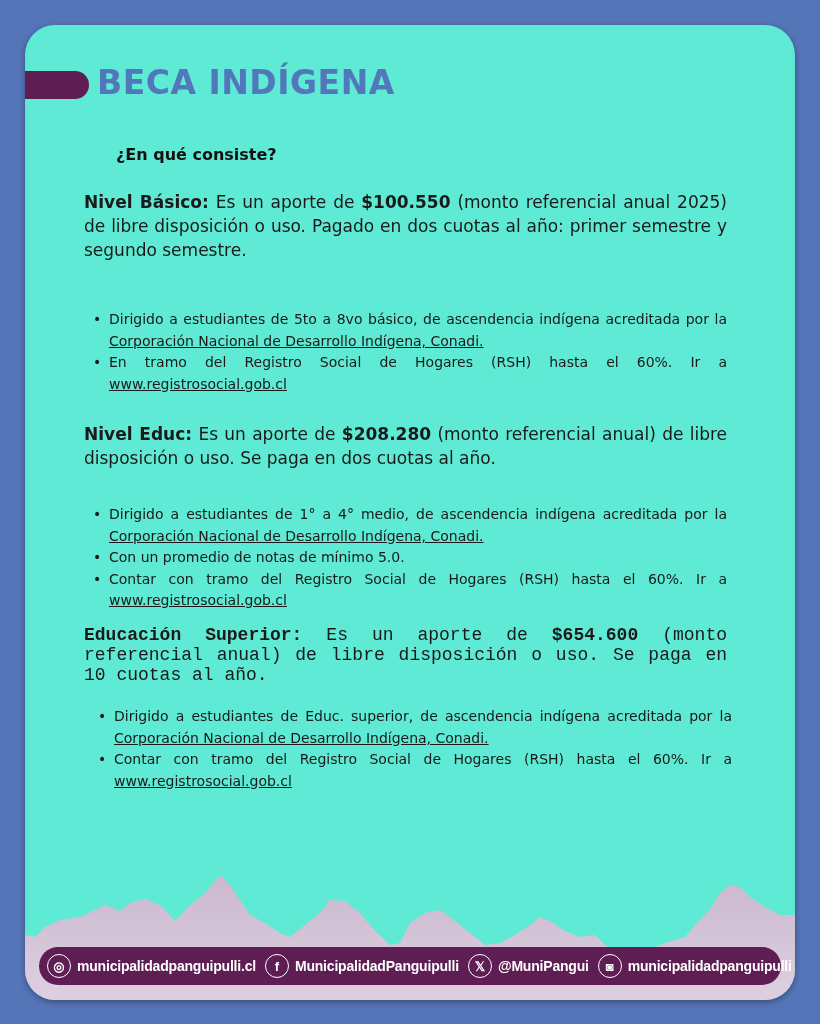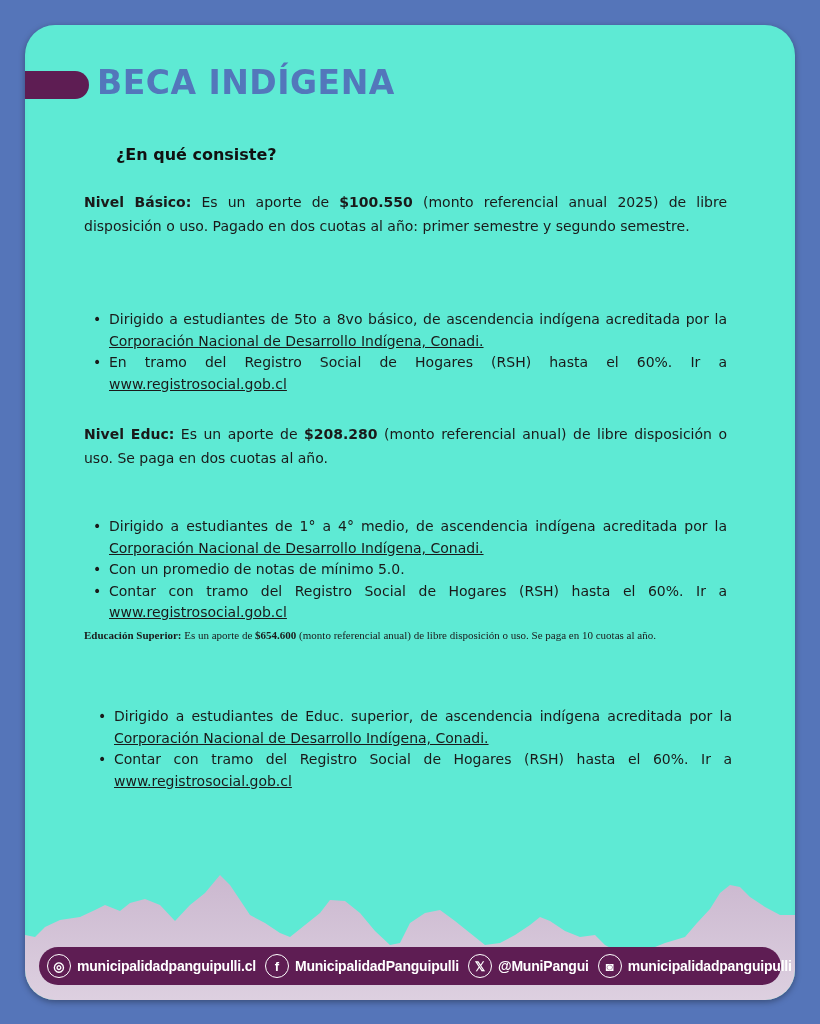--- a/index.html
+++ b/index.html
@@ -2,31 +2,31 @@
 <html><head>
 <meta charset="utf-8">
 <style>
   html, body { margin:0; padding:0; }
   body { width:820px; height:1024px; background:#5575b9; position:relative; overflow:hidden; font-family:"Liberation Sans", sans-serif; }
   .card { position:absolute; left:25px; top:25px; width:770px; height:975px; background:#5eead4; border-radius:30px; box-shadow: inset 0 -14px 12px -8px rgba(0,0,0,0.25), 0 2px 6px rgba(0,0,0,0.35); overflow:hidden; }
   .title-bar { position:absolute; left:0; top:46px; width:64px; height:28px; background:#5e1d53; border-radius:0 14px 14px 0; }
   .title { position:absolute; left:72px; top:38px; margin:0; font-family:"DejaVu Sans", sans-serif; font-weight:bold; font-size:33px; color:#5377bb; letter-spacing:0.5px; }
   .subtitle { position:absolute; left:91px; top:120px; margin:0; font-family:"DejaVu Sans", sans-serif; font-weight:bold; font-size:16px; color:#111; }
   .section { position:absolute; left:59px; width:643px; color:#1a1a1a; }
-  .section p { margin:0; font-family:"DejaVu Sans", sans-serif; font-size:14px; line-height:24px; text-align:justify; }
-  .section.s3 p { font-family:Liberation Serif, serif; font-size:11px; line-height:20px; }
+  .section p { margin:0; font-family:"DejaVu Sans", sans-serif; font-size:17px; line-height:24px; text-align:justify; }
+  .section.s3 p { font-family:Liberation Mono, monospace; font-size:18px; line-height:20px; }
   .section b { font-weight:bold; }
   ul { margin:0; padding:0; list-style:none; }
   ul li { position:relative; padding-left:25px; font-family:"DejaVu Sans", sans-serif; font-size:14px; line-height:21.5px; text-align:justify; color:#1a1a1a; }
   ul li::before { content:"•"; position:absolute; left:9px; top:0; font-size:14px; }
   .link { text-decoration:underline; color:#1a1a1a; }
   .s1 { top:165px; }
   .s1 ul { position:absolute; left:0; top:119px; width:643px; }
   .s2 { top:397px; }
-  .s2 ul { position:absolute; left:0; top:94px; width:643px; }
+  .s2 ul { position:absolute; left:0; top:82px; width:643px; }
   .s3 { top:600px; }
   .s3 ul { position:absolute; left:5px; top:81px; width:643px; }
   .mountains { position:absolute; left:0; top:840px; width:770px; height:135px; }
   .footer-bar { position:absolute; left:14px; top:922px; width:742px; height:38px; background:#5e1d53; border-radius:19px; display:flex; align-items:center; padding-left:8px; box-sizing:border-box; }
   .social { display:flex; align-items:center; margin-right:9px; }
   .social .ic { width:24px; height:24px; border:1.5px solid #fff; border-radius:50%; display:flex; align-items:center; justify-content:center; color:#fff; font-size:13px; font-weight:bold; box-sizing:border-box; margin-right:6px; }
   .social .txt { color:#fff; font-family:"Liberation Sans", sans-serif; font-weight:bold; font-size:14px; letter-spacing:-0.2px; }
 </style>
 </head>
 <body>

